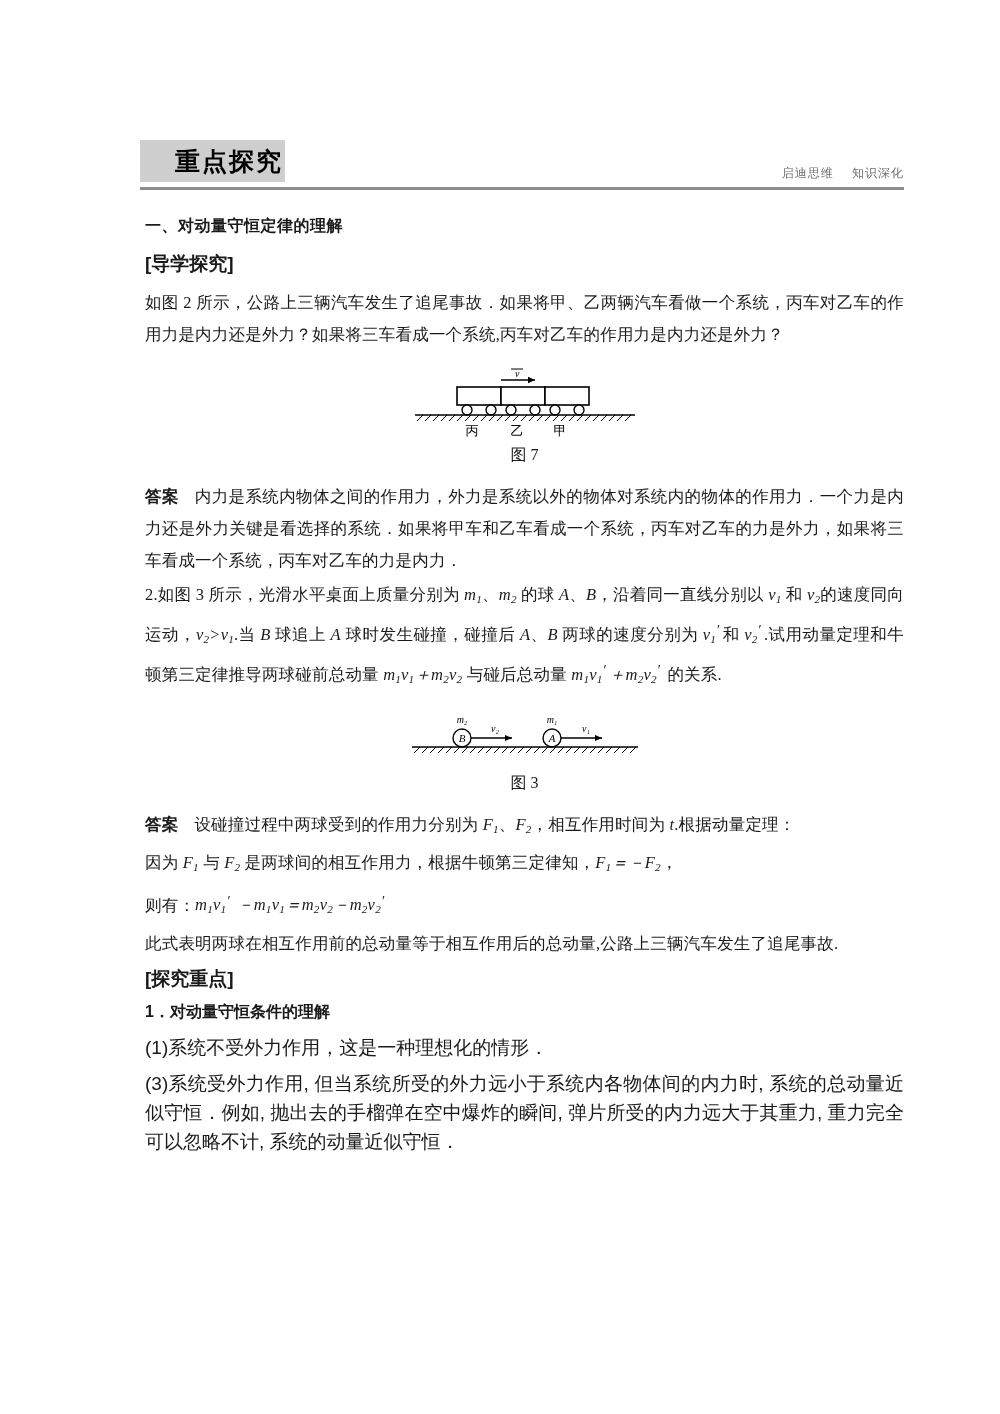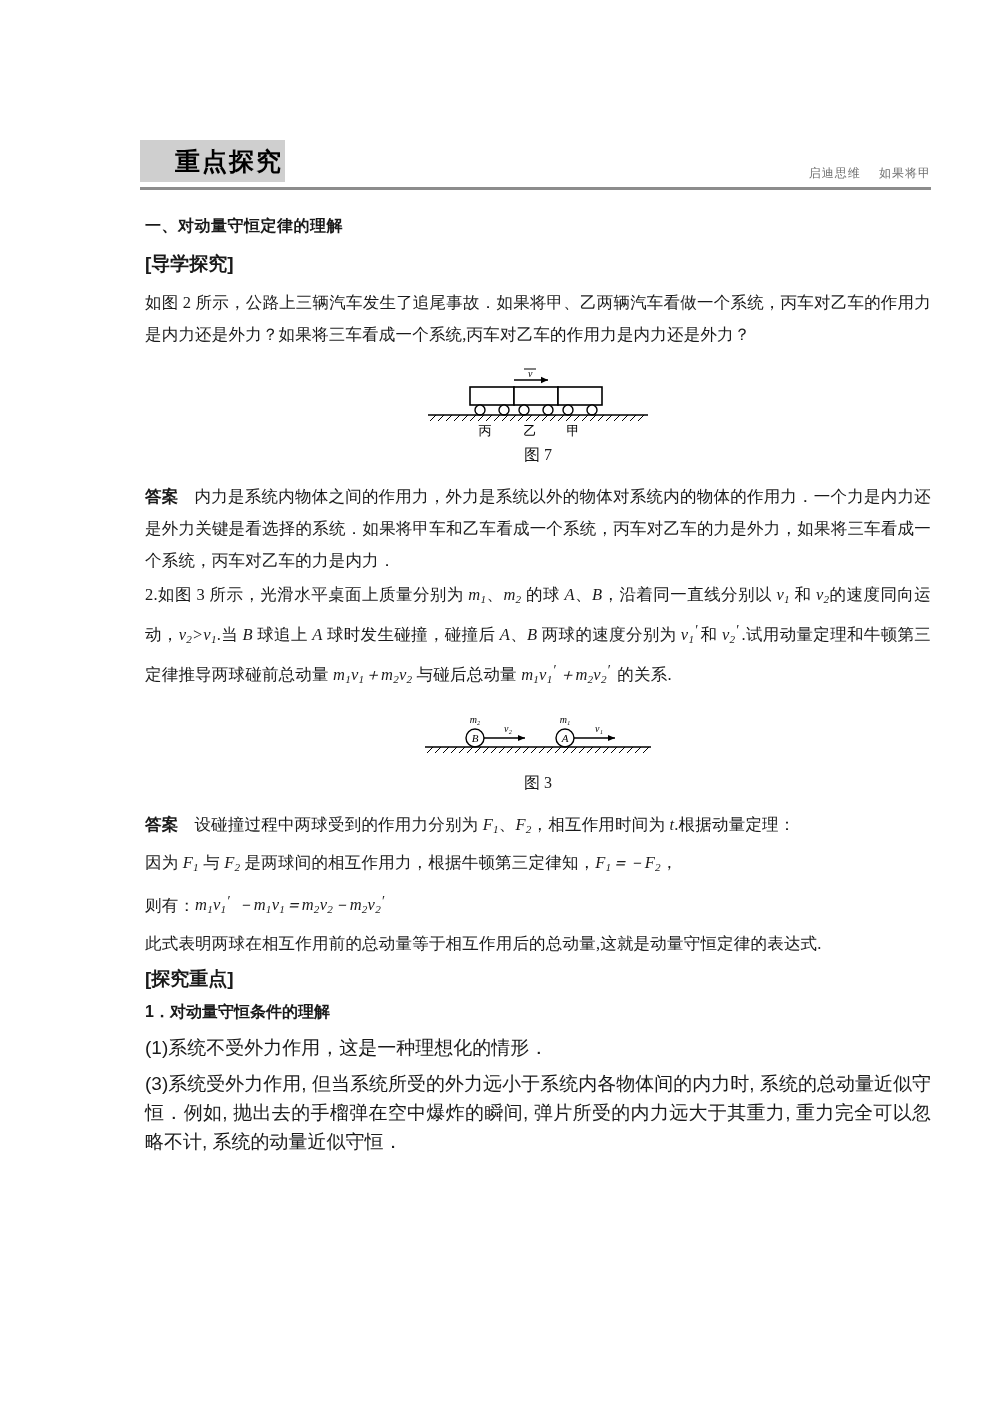--- a/index.html
+++ b/index.html
@@ -13,21 +13,21 @@
     font-family: "Liberation Serif", "DejaVu Serif", serif;
     color: #1a1a1a;
     position: relative;
     overflow: hidden;
   }
   .page {
     position: relative;
     width: 1000px;
     height: 1414px;
     box-sizing: border-box;
-    padding: 140px 69px 40px 145px;
+    padding: 140px 96px 40px 145px;
   }
 
   
   .section-header {
     position: relative;
     height: 50px;
     margin-bottom: 6px;
   }
   .header-shade {
     position: absolute;
@@ -132,21 +132,21 @@
 </head>
 <body>
 
 <div class="page">
 
   <div class="section-header">
     <div class="header-shade"></div>
     <div class="header-title">重点探究</div>
     <div class="header-tags">
       <span>启迪思维</span>
-      <span>如果将甲</span>
+      <span>知识深化</span>
     </div>
     <div class="header-rule"></div>
   </div>
 
   <div class="topic">一、对动量守恒定律的理解</div>
 
   <div class="bracket-label">[导学探究]</div>
 
   <div class="para">
     <span>如图 2 所示，公路上三辆汽车发生了追尾事故．如果将甲、乙两辆汽车看做一个系统，丙车对乙车的作用力是内力还是外力？如果将三车看成一个系统,丙车对乙车的作用力是内力还是外力？</span>
@@ -271,20 +271,20 @@
 
   <div class="para">
     <span class="ans-label">答案</span><span>设碰撞过程中两球受到的作用力分别为 <span class="mi">F<sub>1</sub></span>、<span class="mi">F<sub>2</sub></span>，相互作用时间为 <span class="mi">t</span>.根据动量定理：</span>
   </div>
   <div class="para">
     因为 <span class="mi">F<sub>1</sub></span> 与 <span class="mi">F<sub>2</sub></span> 是两球间的相互作用力，根据牛顿第三定律知，<span class="mi">F<sub>1</sub>＝－F<sub>2</sub></span>，
   </div>
   <div class="para">
     则有：<span class="mi">m<sub>1</sub>v<sub>1</sub><span class="prime">′</span> －m<sub>1</sub>v<sub>1</sub>＝m<sub>2</sub>v<sub>2</sub>－m<sub>2</sub>v<sub>2</sub><span class="prime">′</span></span>
   </div>
-  <div class="para">此式表明两球在相互作用前的总动量等于相互作用后的总动量,这就是动量守恒定律的表达式.</div>
+  <div class="para">此式表明两球在相互作用前的总动量等于相互作用后的总动量,公路上三辆汽车发生了追尾事故.</div>
 
   <div class="bracket-label">[探究重点]</div>
   <div class="sub-head">1．对动量守恒条件的理解</div>
   <div class="item">(1)系统不受外力作用，这是一种理想化的情形．</div>
   <div class="item dense">(3)系统受外力作用, 但当系统所受的外力远小于系统内各物体间的内力时, 系统的总动量近似守恒．例如, 抛出去的手榴弹在空中爆炸的瞬间, 弹片所受的内力远大于其重力, 重力完全可以忽略不计, 系统的动量近似守恒．</div>
 
 </div>
 
 </body></html>

